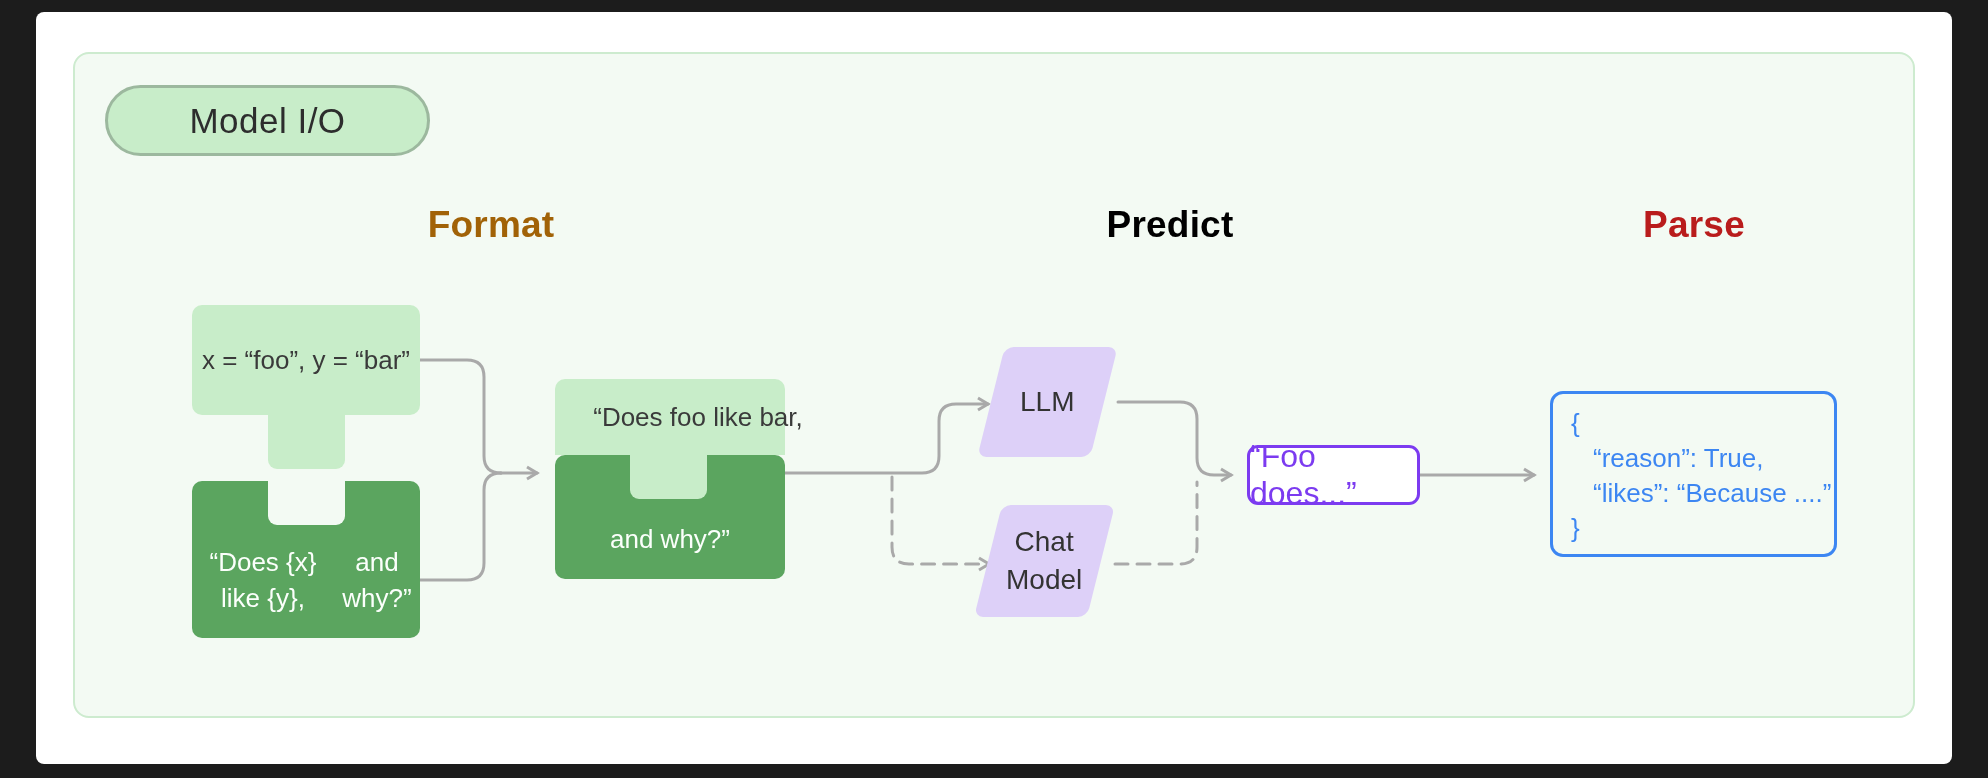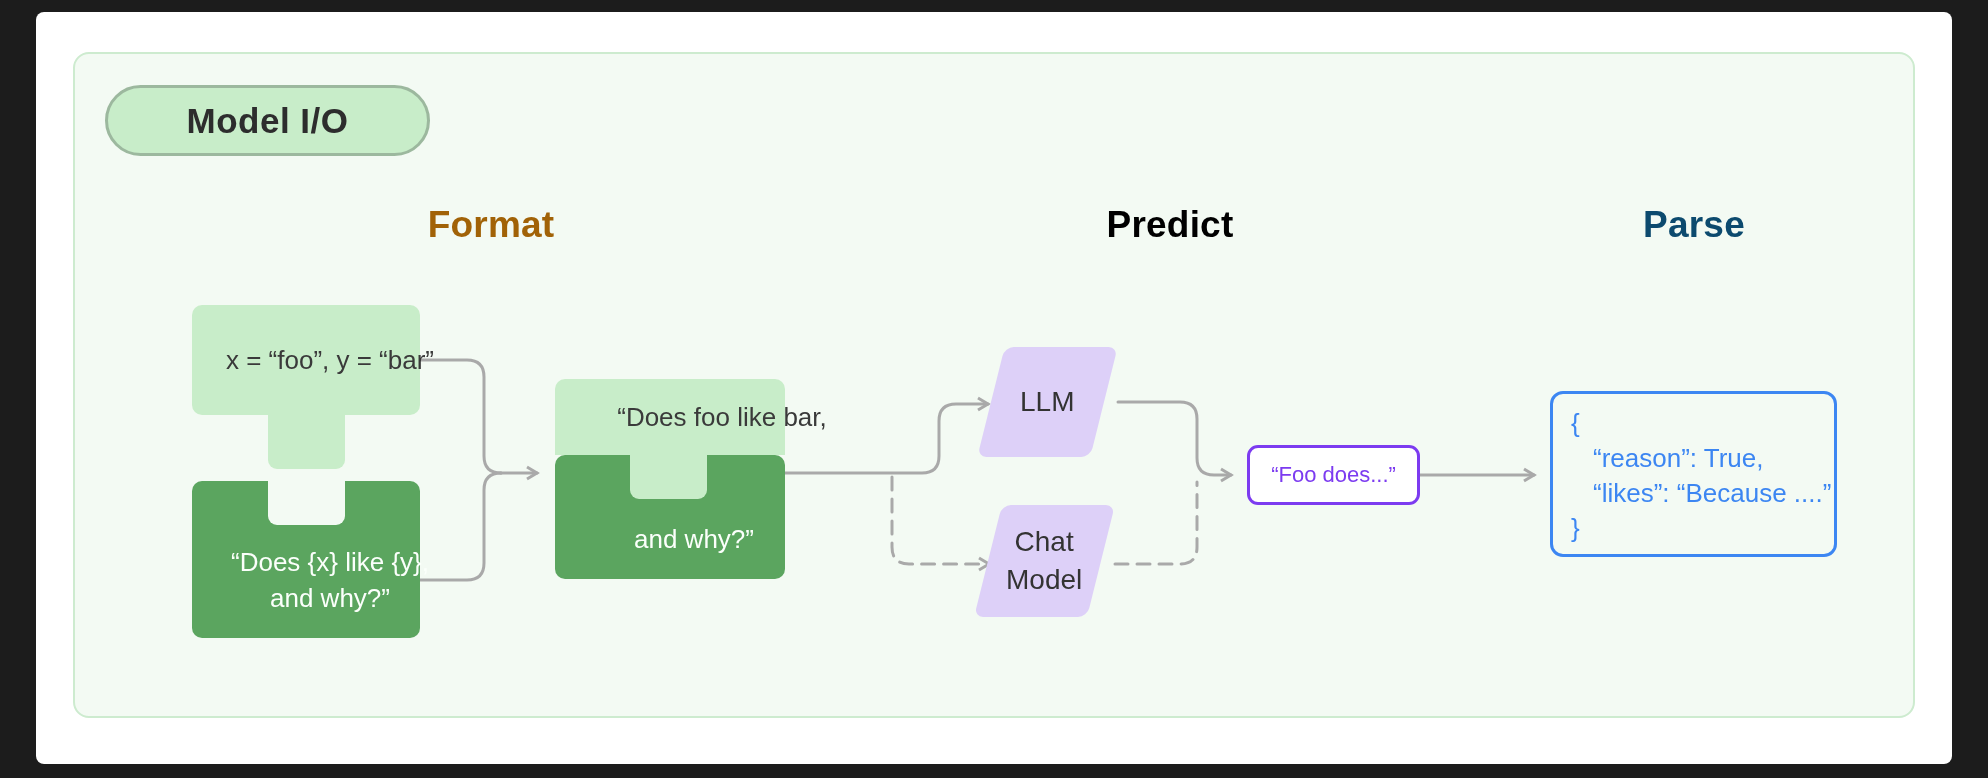--- a/index.html
+++ b/index.html
@@ -3,41 +3,41 @@
 <meta charset="utf-8">
 <style>
   html,body{margin:0;padding:0;background:#1c1c1c;width:1988px;height:778px;overflow:hidden;
     font-family:"Liberation Sans",sans-serif;}
   .card{position:absolute;left:36px;top:12px;width:1916px;height:752px;background:#ffffff;border-radius:8px;}
   .panel{position:absolute;left:37px;top:40px;width:1842px;height:666px;background:#f3faf3;
     border:2px solid #cdebcf;border-radius:16px;box-sizing:border-box;}
   .abs{position:absolute;}
   .badge{left:30px;top:31px;width:325px;height:71px;background:#c8edc9;border:3px solid #9cb89e;
     border-radius:38px;display:flex;align-items:center;justify-content:center;
-    font-size:35px;font-weight:700;color:#2d2d2d;box-sizing:border-box;letter-spacing:0.5px;}
+    font-size:35px;font-weight:400;color:#2d2d2d;box-sizing:border-box;letter-spacing:0.5px;}
   .col-header{top:150px;width:240px;text-align:center;font-size:37px;font-weight:700;letter-spacing:0.2px;}
   .h-format{left:296px;color:#a16207;}
   .h-predict{left:975px;color:#000000;}
-  .h-parse{left:1499px;color:#0c4a6e;}
+  .h-parse{left:1499px;color:#b91c1c;}
 
   .piece-light{background:#c8edc9;border-radius:10px;}
   .piece-dark{background:#5ba55f;border-radius:10px;}
   .tab{background:#c8edc9;border-radius:0 0 9px 9px;}
   .notch{background:#f3faf3;border-radius:0 0 9px 9px;}
   .piece-text{display:flex;align-items:center;justify-content:center;text-align:center;
-    font-size:26px;color:#3a3a3a;line-height:36px;margin-left:24px;}
+    font-size:26px;color:#3a3a3a;line-height:36px;}
   .piece-text.on-dark{color:#fbfffb;}
 
   .para{width:113px;height:110px;background:#ddd0f8;border-radius:9px;transform:skewX(-14deg);
     display:flex;align-items:center;justify-content:center;}
   .para .lbl{transform:skewX(14deg);font-size:28px;color:#333;text-align:center;line-height:38px;}
 
   .completion{left:1172px;top:391px;width:173px;height:60px;background:#ffffff;border:3.5px solid #7c3bf0;
     border-radius:11px;box-sizing:border-box;display:flex;align-items:center;justify-content:center;
-    font-size:22px;color:#7c3bf0;}
+    font-size:32px;color:#7c3bf0;}
   .jsonbox{left:1475px;top:337px;width:287px;height:166px;border:3.5px solid #3c86f2;border-radius:13px;
     box-sizing:border-box;padding:12px 0 0 18px;font-size:26px;color:#3c86f2;line-height:35px;}
   .jsonbox .jl{white-space:pre;}
   .jsonbox .indent{padding-left:22px;}
   svg.arrows{position:absolute;left:0;top:0;pointer-events:none;}
 </style>
 </head>
 <body>
 
 <div class="card">
@@ -68,21 +68,21 @@
         <path marker-end="url(#ah)" d="M 1345 421 H 1459"></path>
       </g>
     </svg>
 
     <div class="abs piece-light" style="left:117px;top:251px;width:228px;height:110px;"></div>
     <div class="abs tab" style="left:193px;top:355px;width:77px;height:60px;"></div>
     <div class="abs piece-text" style="left:117px;top:251px;width:228px;height:110px;">x = “foo”, y = “bar”</div>
 
     <div class="abs piece-dark" style="left:117px;top:427px;width:228px;height:157px;"></div>
     <div class="abs notch" style="left:193px;top:426px;width:77px;height:45px;"></div>
-    <div class="abs piece-text on-dark" style="left:117px;top:471px;width:228px;height:110px;flex-direction:column;">
+    <div class="abs piece-text on-dark" style="left:117px;top:471px;width:228px;height:110px;flex-direction:row;">
       <div>“Does {x} like {y},</div>
       <div>and why?”</div>
     </div>
 
     <div class="abs piece-dark" style="left:480px;top:401px;width:230px;height:124px;"></div>
     <div class="abs piece-light" style="left:480px;top:325px;width:230px;height:76px;border-radius:10px 10px 0 0;"></div>
     <div class="abs tab" style="left:555px;top:398px;width:77px;height:47px;"></div>
     <div class="abs piece-text" style="left:480px;top:325px;width:230px;height:76px;padding-left:28px;">“Does foo like bar,</div>
     <div class="abs piece-text on-dark" style="left:480px;top:445px;width:230px;height:80px;">and why?”</div>
 

